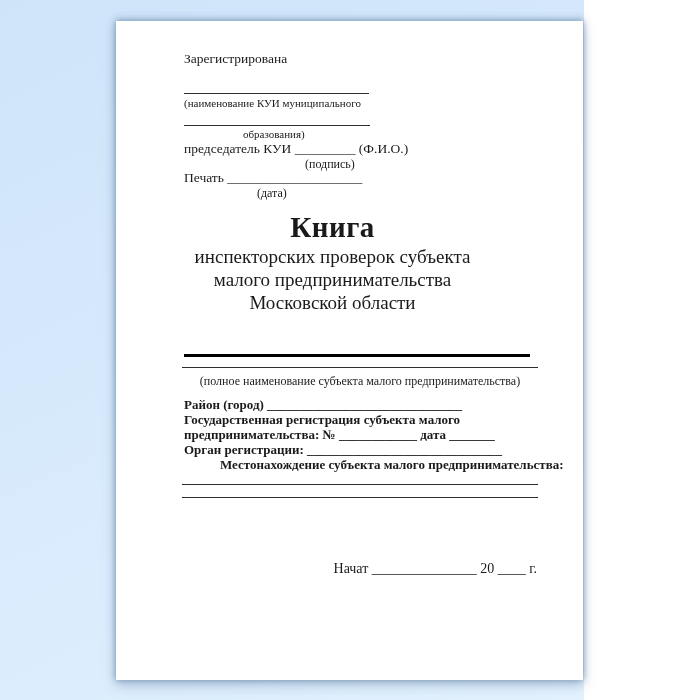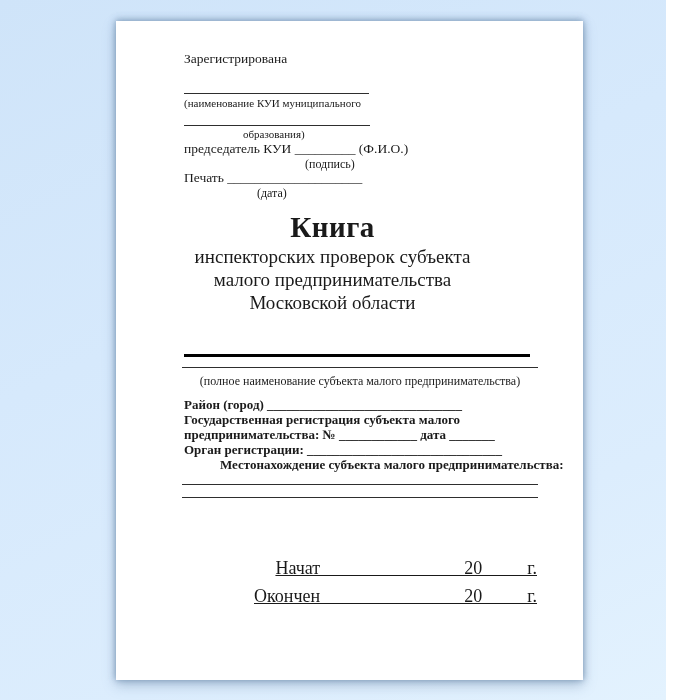--- a/index.html
+++ b/index.html
@@ -4,41 +4,41 @@
 <style>
   html, body {
     margin: 0;
     padding: 0;
     width: 700px;
     height: 700px;
     overflow: hidden;
   }
   .stage {
     position: relative;
-    width: 666px;
+    width: 584px;
     height: 700px;
     background: linear-gradient(155deg, #cfe4f9 0%, #d6e9fc 40%, #dcedfd 75%, #e3f2fe 100%);
   }
   .page {
     position: absolute;
     left: 116px;
     top: 21px;
     width: 467px;
     height: 659px;
     background: #ffffff;
     box-shadow: 0 0 6px rgba(95,125,160,0.55), 0 5px 12px rgba(95,125,160,0.40), 0 -2px 7px rgba(110,140,175,0.35);
     font-family: "Liberation Serif", "DejaVu Serif", serif;
     color: #1a1a1a;
   }
   .abs { position: absolute; white-space: nowrap; }
   .t-reg      { font-size: 13.5px; line-height: 16px; }
   .t-small    { font-size: 11px;   line-height: 13px; }
   .t-tiny     { font-size: 12px; line-height: 12px; }
   .t-field    { font-size: 13px;   line-height: 15px; font-weight: bold; }
-  .t-date     { font-size: 18px; line-height: 17px; text-decoration: underline; }
+  .t-date     { font-size: 14px; line-height: 17px; }
 
   .rule {
     position: absolute;
     height: 0;
     border-top: 1px solid #2e2e2e;
   }
   .rule-thick {
     position: absolute;
     height: 0;
     border-top: 3px solid #000000;
@@ -119,16 +119,15 @@
     <div class="abs t-field" style="left:68px; top:391px;">Государственная регистрация субъекта малого</div>
     <div class="abs t-field" style="left:68px; top:376px;">Район (город) ______________________________</div>
     <div class="abs t-field" style="left:68px; top:406px;">предпринимательства: № ____________ дата _______</div>
     <div class="abs t-field" style="left:68px; top:421px;">Орган регистрации: ______________________________</div>
     <div class="abs t-field" style="left:68px; top:436px;margin-left:36px;">Местонахождение субъекта малого предпринимательства:</div>
 
     <div class="rule" style="left:66px; top:463px; width:356px;"></div>
     <div class="rule" style="left:66px; top:476px; width:356px;"></div>
 
     <div class="dates-row t-date" style="top:539px;">Начат _______________ 20 ____ г.</div>
-    <div class="dates-row t-date" style="top:567px;">Окончен _______________ 20 ____ г.</div>
 
   </div>
 </div>
 
 </body></html>

